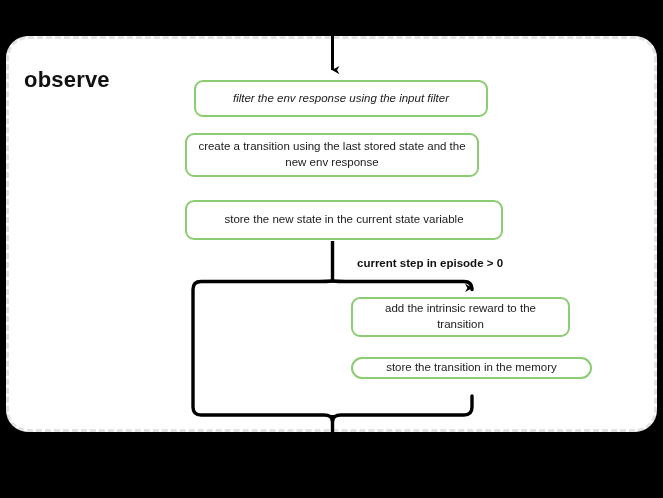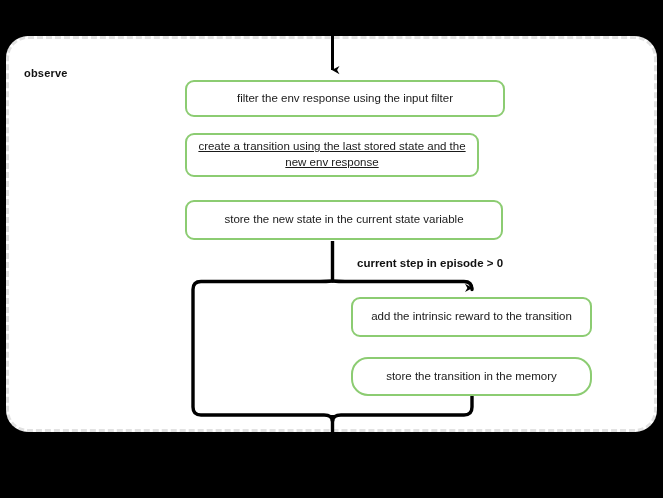--- a/index.html
+++ b/index.html
@@ -28,21 +28,21 @@
     height: 396px;
     box-sizing: border-box;
     background: #ffffff;
     border: 3px dashed #e2e2e2;
     border-radius: 22px;
   }
   #scope-title {
     position: absolute;
     left: 24px;
     top: 67px;
-    font-size: 11px;
+    font-size: 22px;
     font-weight: bold;
     color: #111111;
     letter-spacing: 0.2px;
     white-space: nowrap;
   }
   
   #connectors {
     position: absolute;
     left: 0;
     top: 0;
@@ -98,35 +98,35 @@
              L193,407 Q193,415 201,415 L324,415 Q332,415 332.5,421" fill="none" stroke="#000000" stroke-width="3.4" stroke-linecap="round" stroke-linejoin="round"></path>
 
     <path d="M332.5,281 C332.5,281 339,281.5 345,281.5 L464,281.5 Q472,281.5 472,289.5
              L472,288" fill="none" stroke="#000000" stroke-width="3.4" stroke-linecap="round" stroke-linejoin="round" marker-end="url(#arrowhead)"></path>
 
     <path d="M472,396 L472,407 Q472,415 464,415 L341,415 Q333,415 332.5,421" fill="none" stroke="#000000" stroke-width="3.4" stroke-linecap="round" stroke-linejoin="round"></path>
 
     <path d="M332.5,415 L332.5,446" fill="none" stroke="#000000" stroke-width="3.4" stroke-linecap="butt"></path>
   </svg>
 
-  <div class="node" style="left:185px; top:80px; width:320px; height:37px;">
+  <div class="node" style="left:194px; top:80px; width:294px; height:37px;font-style:italic;">
     <span>filter the env response using the input filter</span>
   </div>
 
-  <div class="node" style="left:185px; top:133px; width:294px; height:44px;text-decoration:underline;">
+  <div class="node" style="left:185px; top:133px; width:294px; height:44px;">
     <span>create a transition using the last stored state and the new env response</span>
   </div>
 
   <div class="node" style="left:185px; top:200px; width:318px; height:40px;">
     <span>store the new state in the current state variable</span>
   </div>
 
-  <div class="node" style="left:351px; top:297px; width:241px; height:40px;">
+  <div class="node" style="left:351px; top:297px; width:219px; height:40px;">
     <span>add the intrinsic reward to the transition</span>
   </div>
 
-  <div class="node" style="left:351px; top:357px; width:241px; height:39px;border-radius:17px;">
+  <div class="node" style="left:351px; top:357px; width:241px; height:22px;border-radius:17px;">
     <span>store the transition in the memory</span>
   </div>
 
   <div class="edge-label" style="left:357px; top:257px;">current step in episode &gt; 0</div>
 
 </div>
 
 </body></html>

